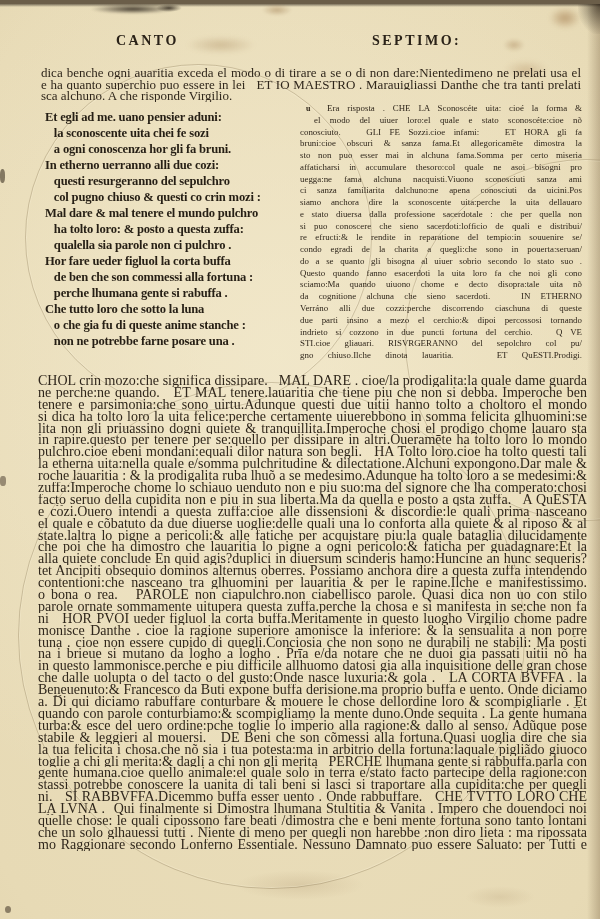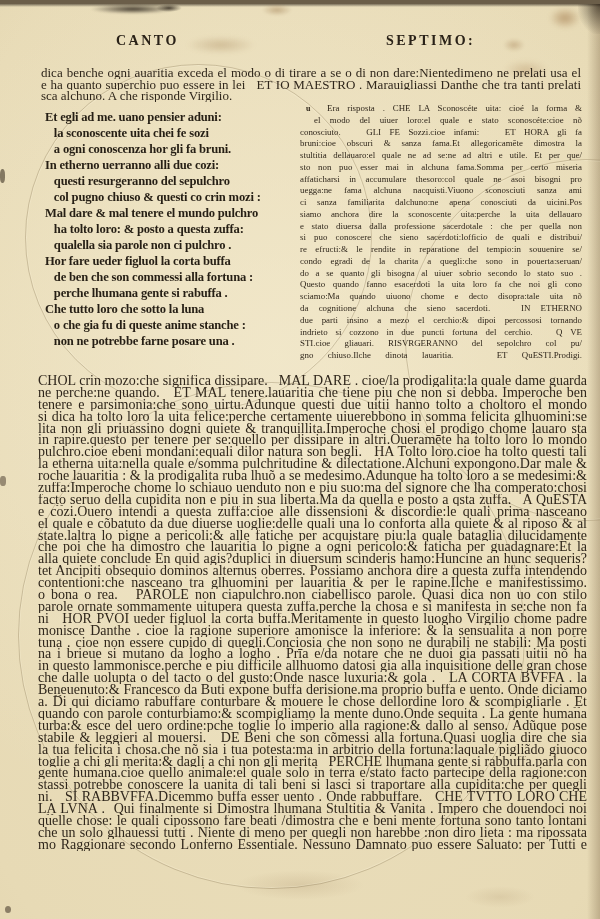--- a/index.html
+++ b/index.html
@@ -35,21 +35,21 @@
   
   .emboss{position:absolute;border-radius:50%;pointer-events:none;
     border:1px solid rgba(104,84,50,.26);
     box-shadow:inset 0 0 0 1px rgba(250,244,220,.28);}
   .e1{left:25px;top:60px;width:345px;height:345px;}
   .e2{left:405px;top:155px;width:360px;height:360px;}
   .e3{left:18px;top:378px;width:505px;height:505px;}
   
   .hdr{position:absolute;top:29px;font-size:14px;font-weight:bold;letter-spacing:2.5px;color:#2a2218;}
   .hdr-canto{left:116px;}
-  .hdr-septimo{left:386px;}
+  .hdr-septimo{left:372px;}
   .ln{white-space:pre-wrap;text-align:justify;text-align-last:justify;overflow:hidden;}
   .intro{position:absolute;left:41px;top:63px;width:540px;font-size:13px;}
   .intro .ln{height:11.6px;line-height:11.6px;}
   .intro .ln:last-child{text-align-last:left;}
   .verse{position:absolute;left:45px;top:105px;width:256px;font-size:12.6px;font-weight:bold;letter-spacing:-.2px;color:#261f15;}
   .verse .ln{height:16px;line-height:16px;white-space:pre;text-align:right;text-align-last:left;}
   .gutter-u{position:absolute;left:306px;top:100px;font-size:8px;font-weight:bold;color:#2f261b;}
   .colright{position:absolute;left:300px;top:99px;width:282px;font-size:8.9px;}
   .colright .ln{height:11.78px;line-height:11.78px;}
   .colright .ln:first-child{text-indent:27px;}
@@ -110,34 +110,34 @@
       <div class="ln">   non ne potrebbe farne posare una .</div>
     </div>
 
   <span class="gutter-u">u</span>
 
   <div class="colright">
       <div class="ln">Era risposta . CHE LA Sconoscéte uita: cioé la forma &amp;</div>
       <div class="ln">el modo del uiuer loro:el quale e stato sconoscéte:cioe nõ</div>
       <div class="ln">conosciuto.   GLI FE Sozzi.cioe infami:   ET HORA gli fa</div>
       <div class="ln">bruni:cioe obscuri &amp; sanza fama.Et allegoricamēte dimostra la</div>
-      <div class="ln">stultitia dellauaro:el quale ne ad se:ne ad altri e utile. Et per que/</div>
       <div class="ln">sto non puo esser mai in alchuna fama.Somma per certo miseria</div>
       <div class="ln">affaticharsi in accumulare thesoro:col quale ne asoi bisogni pro</div>
       <div class="ln">uegga:ne fama alchuna nacquisti.Viuono sconosciuti sanza ami</div>
       <div class="ln">ci sanza familiarita dalchuno:ne apena conosciuti da uicini.Pos</div>
       <div class="ln">siamo anchora dire la sconoscente uita:perche la uita dellauaro</div>
       <div class="ln">e stato diuersa dalla professione sacerdotale : che per quella non</div>
       <div class="ln">si puo conoscere che sieno sacerdoti:lofficio de quali e distribui/</div>
       <div class="ln">re efructi:&amp; le rendite in reparatione del tempio:in souuenire se/</div>
       <div class="ln">condo egradi de la charita a quegli:che sono in pouerta:seruan/</div>
       <div class="ln">do a se quanto gli bisogna al uiuer sobrio secondo lo stato suo .</div>
       <div class="ln">Questo quando fanno esacerdoti la uita loro fa che noi gli cono</div>
       <div class="ln">sciamo:Ma quando uiuono chome e decto disopra:tale uita nõ</div>
       <div class="ln">da cognitione alchuna che sieno sacerdoti.   IN ETHERNO</div>
+      <div class="ln">Verráno alli due cozzi:perche discorrendo ciaschuna di queste</div>
       <div class="ln">due parti insino a mezo el cerchio:&amp; dipoi percossosi tornando</div>
       <div class="ln">indrieto si cozzono in due puncti fortuna del cerchio.   Q VE</div>
       <div class="ln">STI.cioe gliauari. RISVRGERANNO del sepolchro col pu/</div>
       <div class="ln">gno chiuso.Ilche dinota lauaritia.   ET QuESTI.Prodigi.</div>
     </div>
 
   <div class="bottomblk">
       <div class="ln">CHOL crin mozo:che significa dissipare.   MAL DARE . cioe/la prodigalita:la quale dame guarda a chi:ne quanto :</div>
       <div class="ln">ne perche:ne quando.   ET MAL tenere.lauaritia che tiene piu che non si debba. Imperoche ben dare e liberalita:&amp; bē</div>
       <div class="ln">tenere e parsimonia:che sono uirtu.Adunque questi due uitii hanno tolto a choltoro el mondo pulchro.cioe bello.Qua</div>

